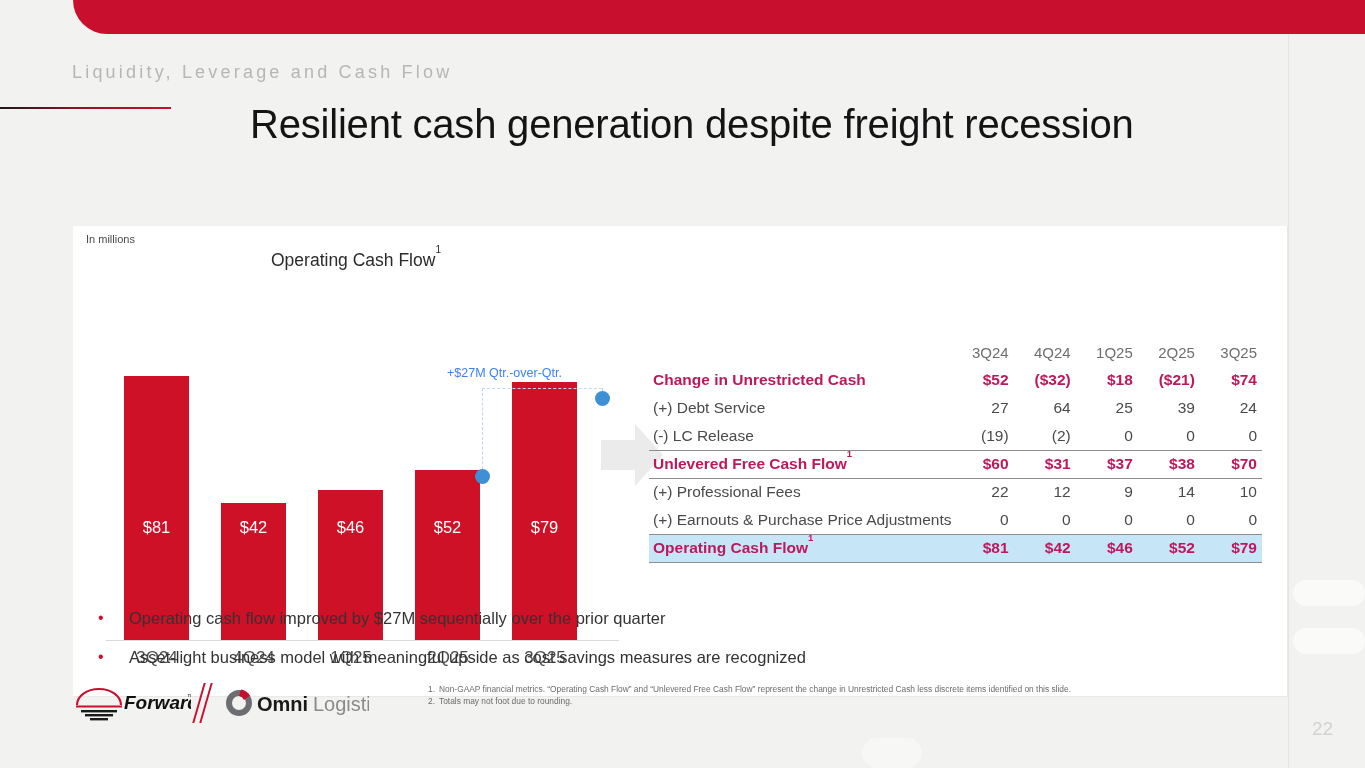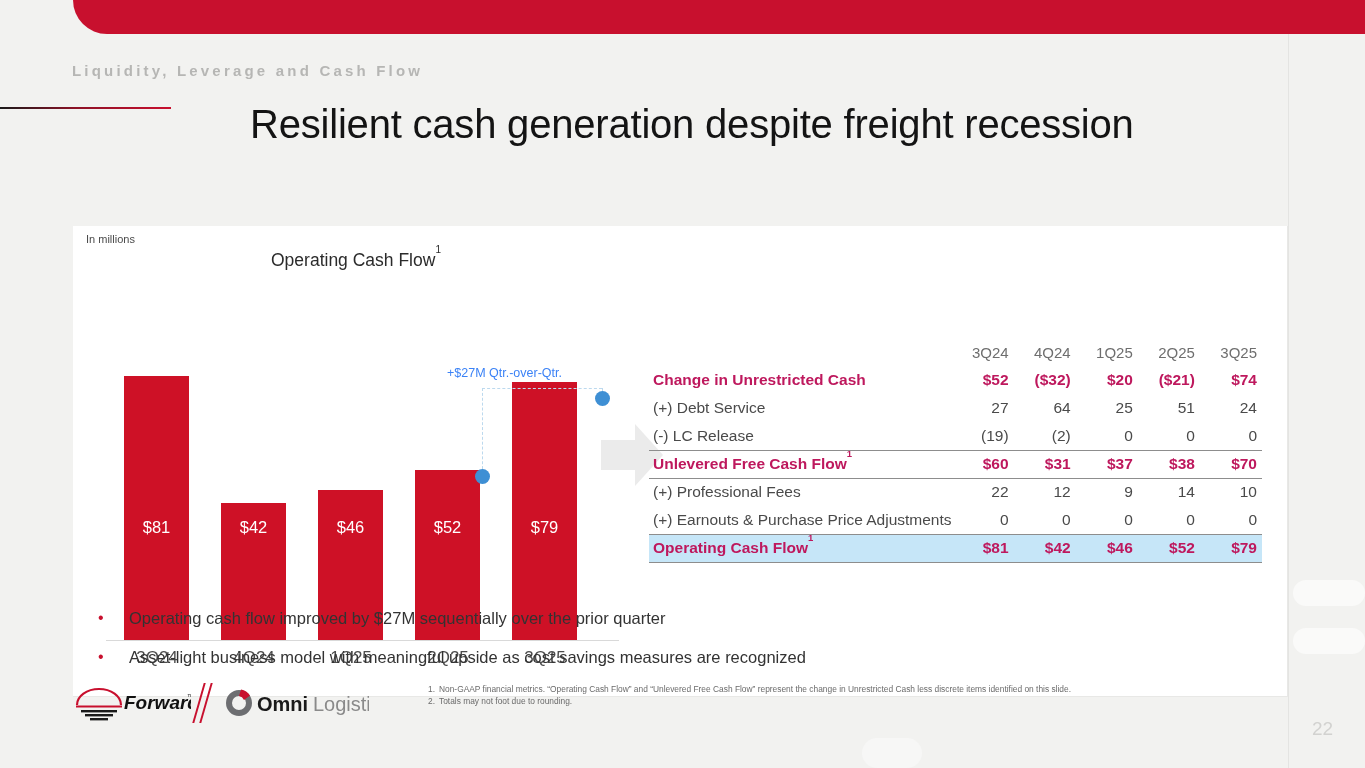--- a/index.html
+++ b/index.html
@@ -44,24 +44,24 @@
     left: 73px; top: -40px;
     width: 1292px; height: 74px;
     background: #c8102e;
     border-bottom-left-radius: 34px;
   }
 
   
   .eyebrow {
     position: absolute;
     left: 72px; top: 62px;
-    font-size: 15px;
+    font-size: 18px;
     letter-spacing: 3.2px;
     color: #b6b6b4;
-    font-weight: 700;
+    font-weight: 400;
     white-space: nowrap;
   }
   .accent-line {
     position: absolute;
     left: 0px; top: 107px;
     width: 171px; height: 2px;
     background: linear-gradient(to right, #1a1a1a 0%, #8e1226 45%, #c8102e 100%);
   }
 
   
@@ -346,30 +346,30 @@
           <th class="num">1Q25</th>
           <th class="num">2Q25</th>
           <th class="num">3Q25</th>
         </tr>
       </thead>
       <tbody id="tbody">
           <tr class="bold">
             <td class="lab">Change in Unrestricted Cash</td>
             <td class="num">$52</td>
             <td class="num">($32)</td>
-            <td class="num">$20</td>
+            <td class="num">$18</td>
             <td class="num">($21)</td>
             <td class="num">$74</td>
           </tr>
           <tr class="">
             <td class="lab">(+) Debt Service</td>
             <td class="num">27</td>
             <td class="num">64</td>
             <td class="num">25</td>
-            <td class="num">51</td>
+            <td class="num">39</td>
             <td class="num">24</td>
           </tr>
           <tr class="">
             <td class="lab">(-) LC Release</td>
             <td class="num">(19)</td>
             <td class="num">(2)</td>
             <td class="num">0</td>
             <td class="num">0</td>
             <td class="num">0</td>
           </tr>

